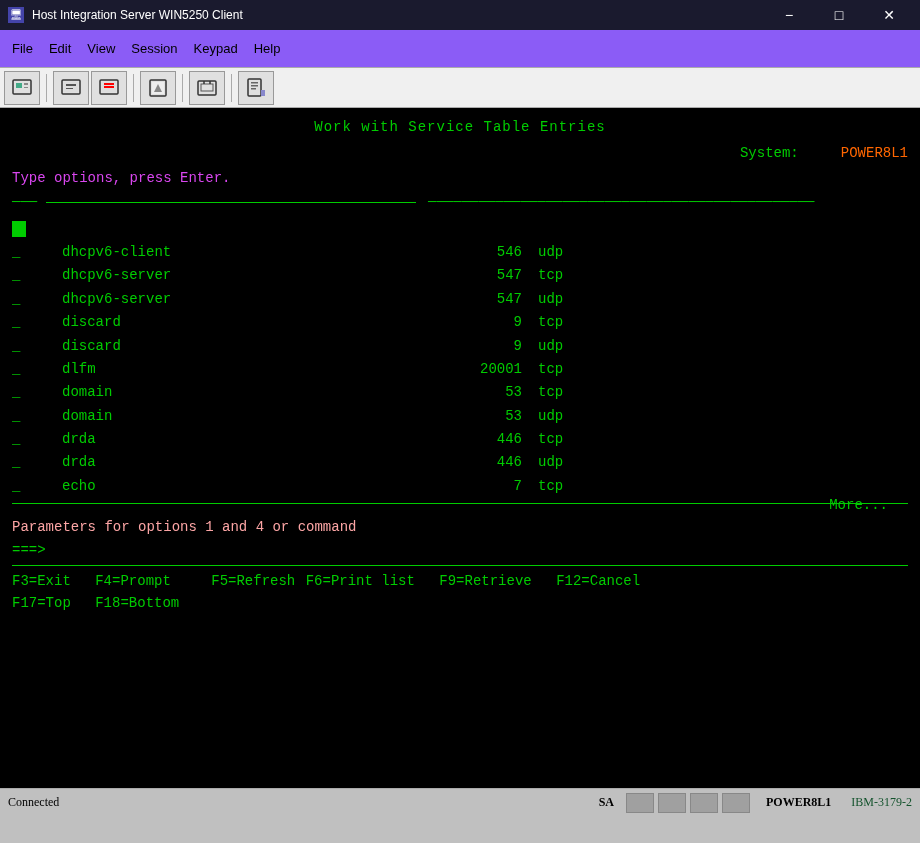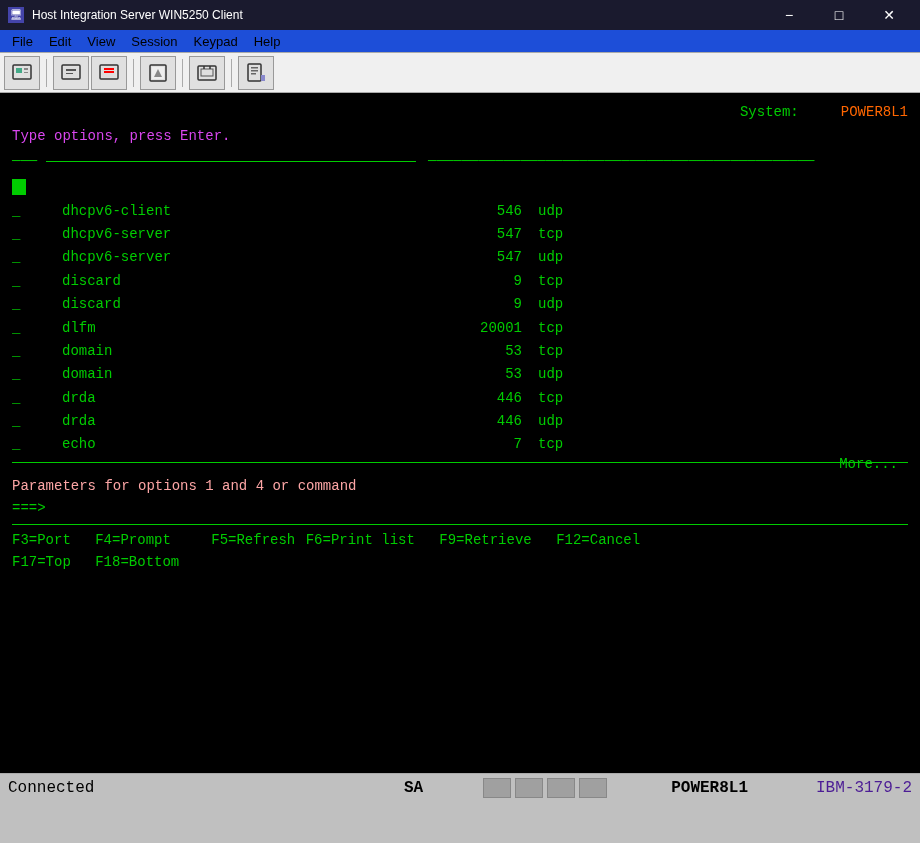--- a/index.html
+++ b/index.html
@@ -36,22 +36,22 @@
       border: none;
       color: white;
       font-size: 14px;
       cursor: pointer;
       display: flex; align-items: center; justify-content: center;
       font-family: 'Segoe UI', Arial, sans-serif;
     }
 
     
     .menu-bar {
-      background: #1d4ed8;
-      height: 23px;
+      background: #8b5cf6;
+      height: 38px;
       display: flex;
       align-items: center;
       padding: 0 4px;
       font-family: 'Segoe UI', Arial, sans-serif;
       font-size: 13px;
       border-bottom: 1px solid #aaa;
     }
     .menu-item {
       padding: 2px 8px;
       cursor: pointer;
@@ -160,23 +160,22 @@
       color: #00cc00;
     }
 
     
     .status-bar {
       background: #c0c0c0;
       height: 28px;
       display: flex;
       align-items: center;
       border-top: 1px solid #aaa;
-      font-family: Liberation Mono, monospace;
-      font-size: 16px;
-      gap: 48px;
+      font-family: Liberation Serif, serif;
+      font-size: 12px;
     }
     .status-connected {
       flex: 1;
       padding-left: 8px;
       color: #000;
     }
     .status-sa {
       padding: 0 8px;
       font-weight: bold;
       color: #000;
@@ -191,21 +190,21 @@
       display: flex; align-items: center; justify-content: center;
       font-size: 10px; color: #666;
     }
     .status-system {
       padding: 0 12px;
       font-weight: bold;
       color: #000;
     }
     .status-model {
       padding: 0 8px;
-      color: #4c1d95;
+      color: #14532d;
     }
   </style>
 </head>
 <body>
 
 <div class="title-bar">
   <div class="title-bar-icon">
     <span style="font-size:10px;">🖥</span>
   </div>
   <div class="title-bar-text">Host Integration Server WIN5250 Client</div>
@@ -275,20 +274,21 @@
         <rect x="6" y="5" width="7" height="1.5" fill="#666"></rect>
         <rect x="6" y="8" width="7" height="1.5" fill="#666"></rect>
         <rect x="6" y="11" width="5" height="1.5" fill="#666"></rect>
         <path d="M16 13 L20 13 L20 19 L16 19 Z" fill="#88c"></path>
       </svg>
   </button>
 </div>
 
 <div class="terminal">
 
+  <div class="terminal-title">Work with Service Table Entries</div>
 
   <div class="terminal-system">
     <span class="label">System:</span>
     &nbsp;&nbsp;&nbsp;
     <span class="value">POWER8L1</span>
   </div>
 
   <div class="terminal-info">Type options, press Enter.</div>
 
 
@@ -368,35 +368,35 @@
   </div>
       <div class="data-row">
     <div class="col-opt">_</div>
     <div class="col-service">echo</div>
     <div class="col-port">7</div>
     <div class="col-protocol">tcp</div>
   </div>
     </div>
 
   <div style="position:relative;">
-    <span class="more-text" style="position:absolute; right:10px; top:-4px;">More...</span>
+    <span class="more-text" style="position:absolute; right:20px; top:-4px;">More...</span>
   </div>
 
   <div style="margin-top: 6px; border-top: 1px solid #00cc00; margin-bottom:4px;"></div>
 
   <div class="parameters-line">Parameters for options 1 and 4 or command</div>
   <div class="cmd-line">
     <span>===&gt;</span>
     <span>&nbsp;</span>
   </div>
 
   <div style="border-top: 1px solid #00cc00; margin-bottom:4px;"></div>
 
   <div class="fkeys-line">
-    <span style="margin-right:16px;">F3=Port</span>
+    <span style="margin-right:16px;">F3=Exit</span>
     <span style="margin-right:32px;">F4=Prompt</span>
     <span style="margin-right:2px;">F5=Refresh</span>
     <span style="margin-right:16px;">F6=Print list</span>
     <span style="margin-right:16px;">F9=Retrieve</span>
     <span>F12=Cancel</span>
   </div>
   <div class="fkeys-line" style="margin-top:0;">
     <span style="margin-right:16px;">F17=Top</span>
     <span>F18=Bottom</span>
   </div>

